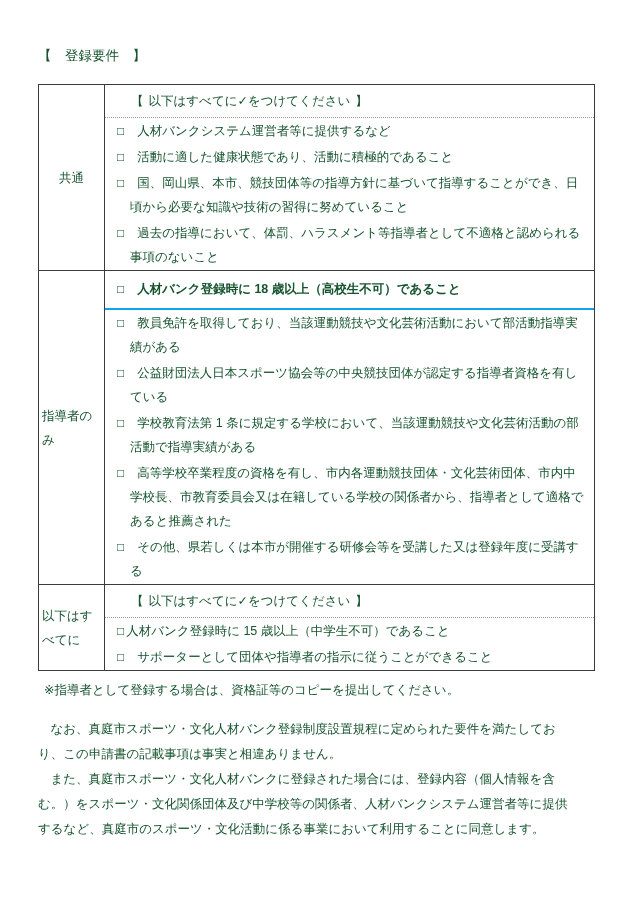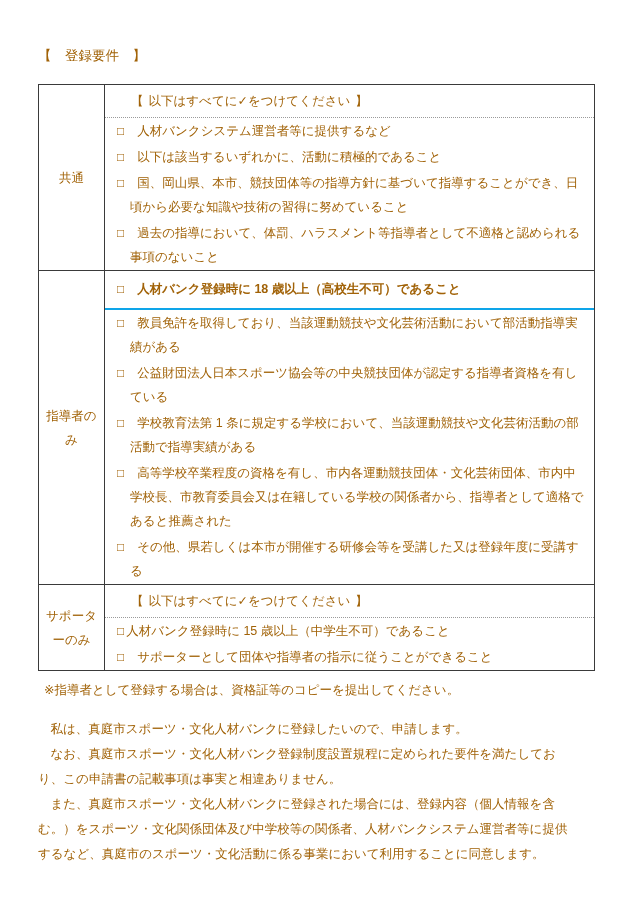--- a/index.html
+++ b/index.html
@@ -1,21 +1,21 @@
 <!DOCTYPE html>
 <html lang="ja"><head>
 <meta charset="utf-8">
 <style>
   html, body { margin: 0; padding: 0; background: #ffffff; }
   .page {
     width: 630px; height: 903px;
     box-sizing: border-box;
     padding: 44px 51px 0 38px;
     background: #ffffff;
-    color: #a16207;
+    color: #14532d;
     font-family: "Liberation Sans", "DejaVu Sans", sans-serif;
     font-size: 12.5px;
     line-height: 24px;
     overflow: hidden;
     position: relative;
   }
   .doc-title {
     font-size: 13.5px;
     font-weight: normal;
     margin: 0 0 16px 0;
@@ -26,21 +26,21 @@
     border: 1.4px solid #3a3a3a;
   }
   .section { display: flex; }
   .section + .section { border-top: 1.2px solid #3a3a3a; }
   .sec-label {
     width: 66px;
     flex: 0 0 66px;
     box-sizing: border-box;
     border-right: 1.2px solid #3a3a3a;
     display: flex; align-items: center; justify-content: center;
-    text-align: center;
+    text-align: left;
     padding: 2px 3px;
   }
   .sec-body { flex: 1 1 auto; min-width: 0; }
   .row-hdr {
     padding: 4px 10px 4px 12px;
     border-bottom: 1px dotted #9a9a9a;
     white-space: nowrap;
   }
   .row-hdr.indent { padding-left: 26px; }
   .row-hdr .br { letter-spacing: 0; }
@@ -70,21 +70,21 @@
     <div class="section">
       <div class="sec-label">共通</div>
       <div class="sec-body">
         <div class="row-hdr indent">
           <span class="br">【</span><span class="u">以下はすべてに✓をつけてください</span><span class="br">】</span>
         </div>
         <div class="row-item">
           <div class="hang"><span class="cb">□</span><span>人材バンクシステム運営者等に提供するなど</span></div>
         </div>
         <div class="row-item">
-          <div class="hang"><span class="cb">□</span><span>以下は該当するいずれかに、活動に積極的であること</span></div>
+          <div class="hang"><span class="cb">□</span><span>活動に適した健康状態であり、活動に積極的であること</span></div>
         </div>
         <div class="row-item">
           <div class="hang"><span class="cb">□</span><span>国、岡山県、本市、競技団体等の指導方針に基づいて指導することができ、日頃から必要な知識や技術の習得に努めていること</span></div>
         </div>
         <div class="row-item">
           <div class="hang"><span class="cb">□</span><span>過去の指導において、体罰、ハラスメント等指導者として不適格と認められる事項のないこと</span></div>
         </div>
       </div>
     </div>
 
@@ -106,37 +106,36 @@
         <div class="row-item">
           <div class="hang"><span class="cb">□</span><span>高等学校卒業程度の資格を有し、市内各運動競技団体・文化芸術団体、市内中学校長、市教育委員会又は在籍している学校の関係者から、指導者として適格であると推薦された</span></div>
         </div>
         <div class="row-item">
           <div class="hang"><span class="cb">□</span><span>その他、県若しくは本市が開催する研修会等を受講した又は登録年度に受講する</span></div>
         </div>
       </div>
     </div>
 
     <div class="section">
-      <div class="sec-label">サポーターのみ</div>
+      <div class="sec-label">以下はすべてに</div>
       <div class="sec-body">
         <div class="row-hdr indent">
           <span class="br">【</span><span class="u">以下はすべてに✓をつけてください</span><span class="br">】</span>
         </div>
         <div class="row-item">
           <div class="hang"><span class="cb tight">□</span><span>人材バンク登録時に 15 歳以上（中学生不可）であること</span></div>
         </div>
         <div class="row-item">
           <div class="hang"><span class="cb">□</span><span>サポーターとして団体や指導者の指示に従うことができること</span></div>
         </div>
       </div>
     </div>
 
   </div>
 
   <div class="note">※指導者として登録する場合は、資格証等のコピーを提出してください。</div>
 
   <div class="paragraphs">
-    <p>私は、真庭市スポーツ・文化人材バンクに登録したいので、申請します。</p>
     <p>なお、真庭市スポーツ・文化人材バンク登録制度設置規程に定められた要件を満たしており、この申請書の記載事項は事実と相違ありません。</p>
     <p>また、真庭市スポーツ・文化人材バンクに登録された場合には、登録内容（個人情報を含む。）をスポーツ・文化関係団体及び中学校等の関係者、人材バンクシステム運営者等に提供するなど、真庭市のスポーツ・文化活動に係る事業において利用することに同意します。</p>
   </div>
 
 </div>
 
 </body></html>

